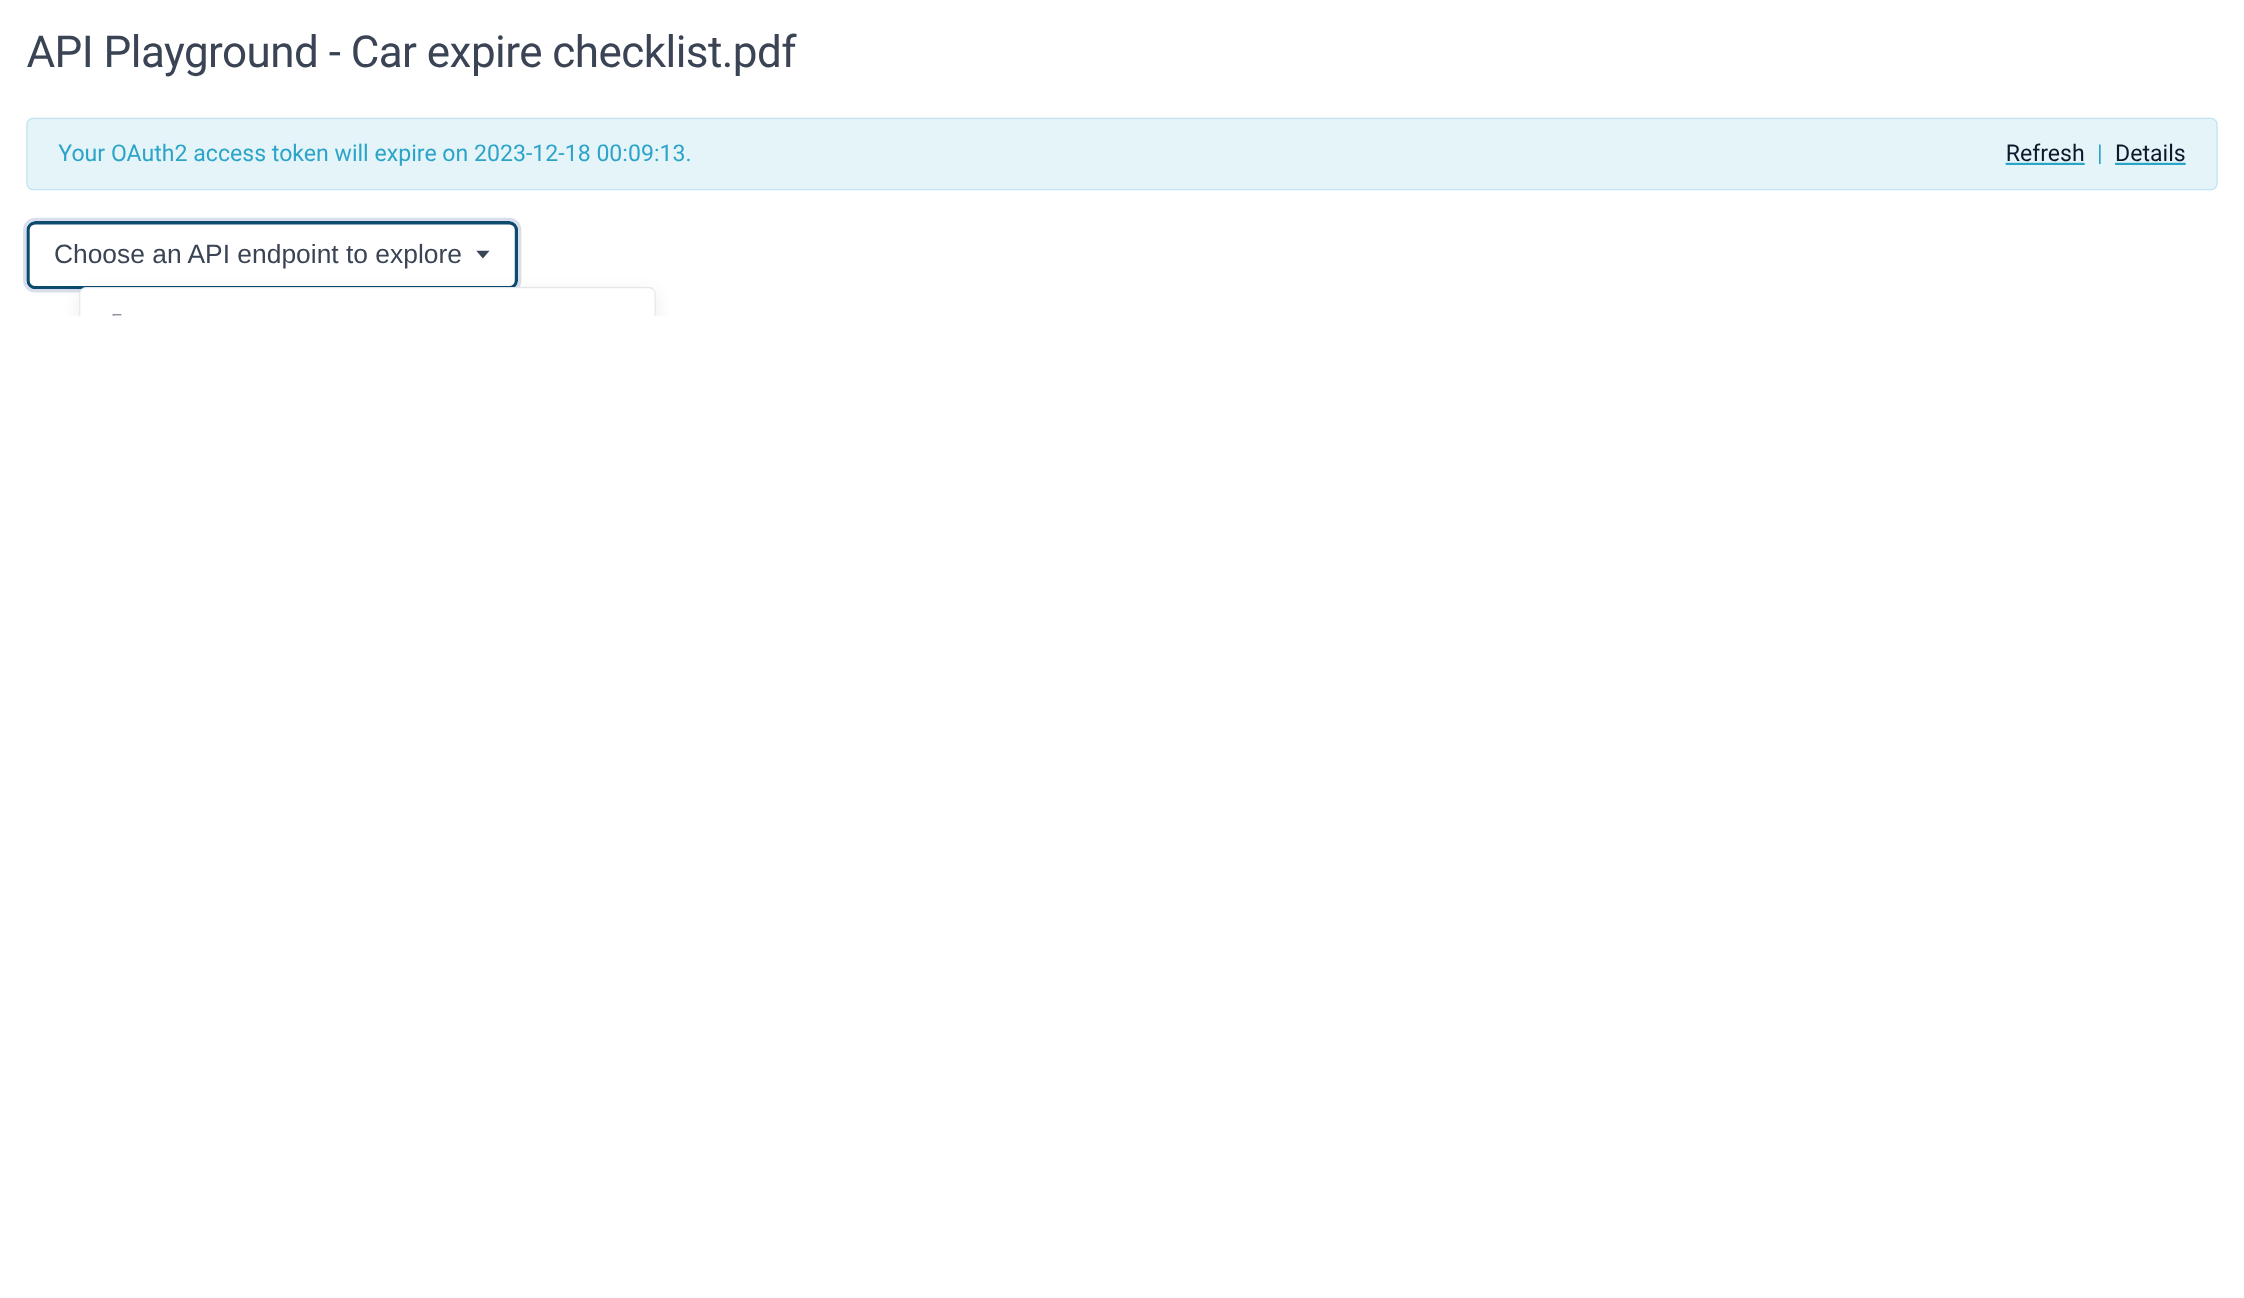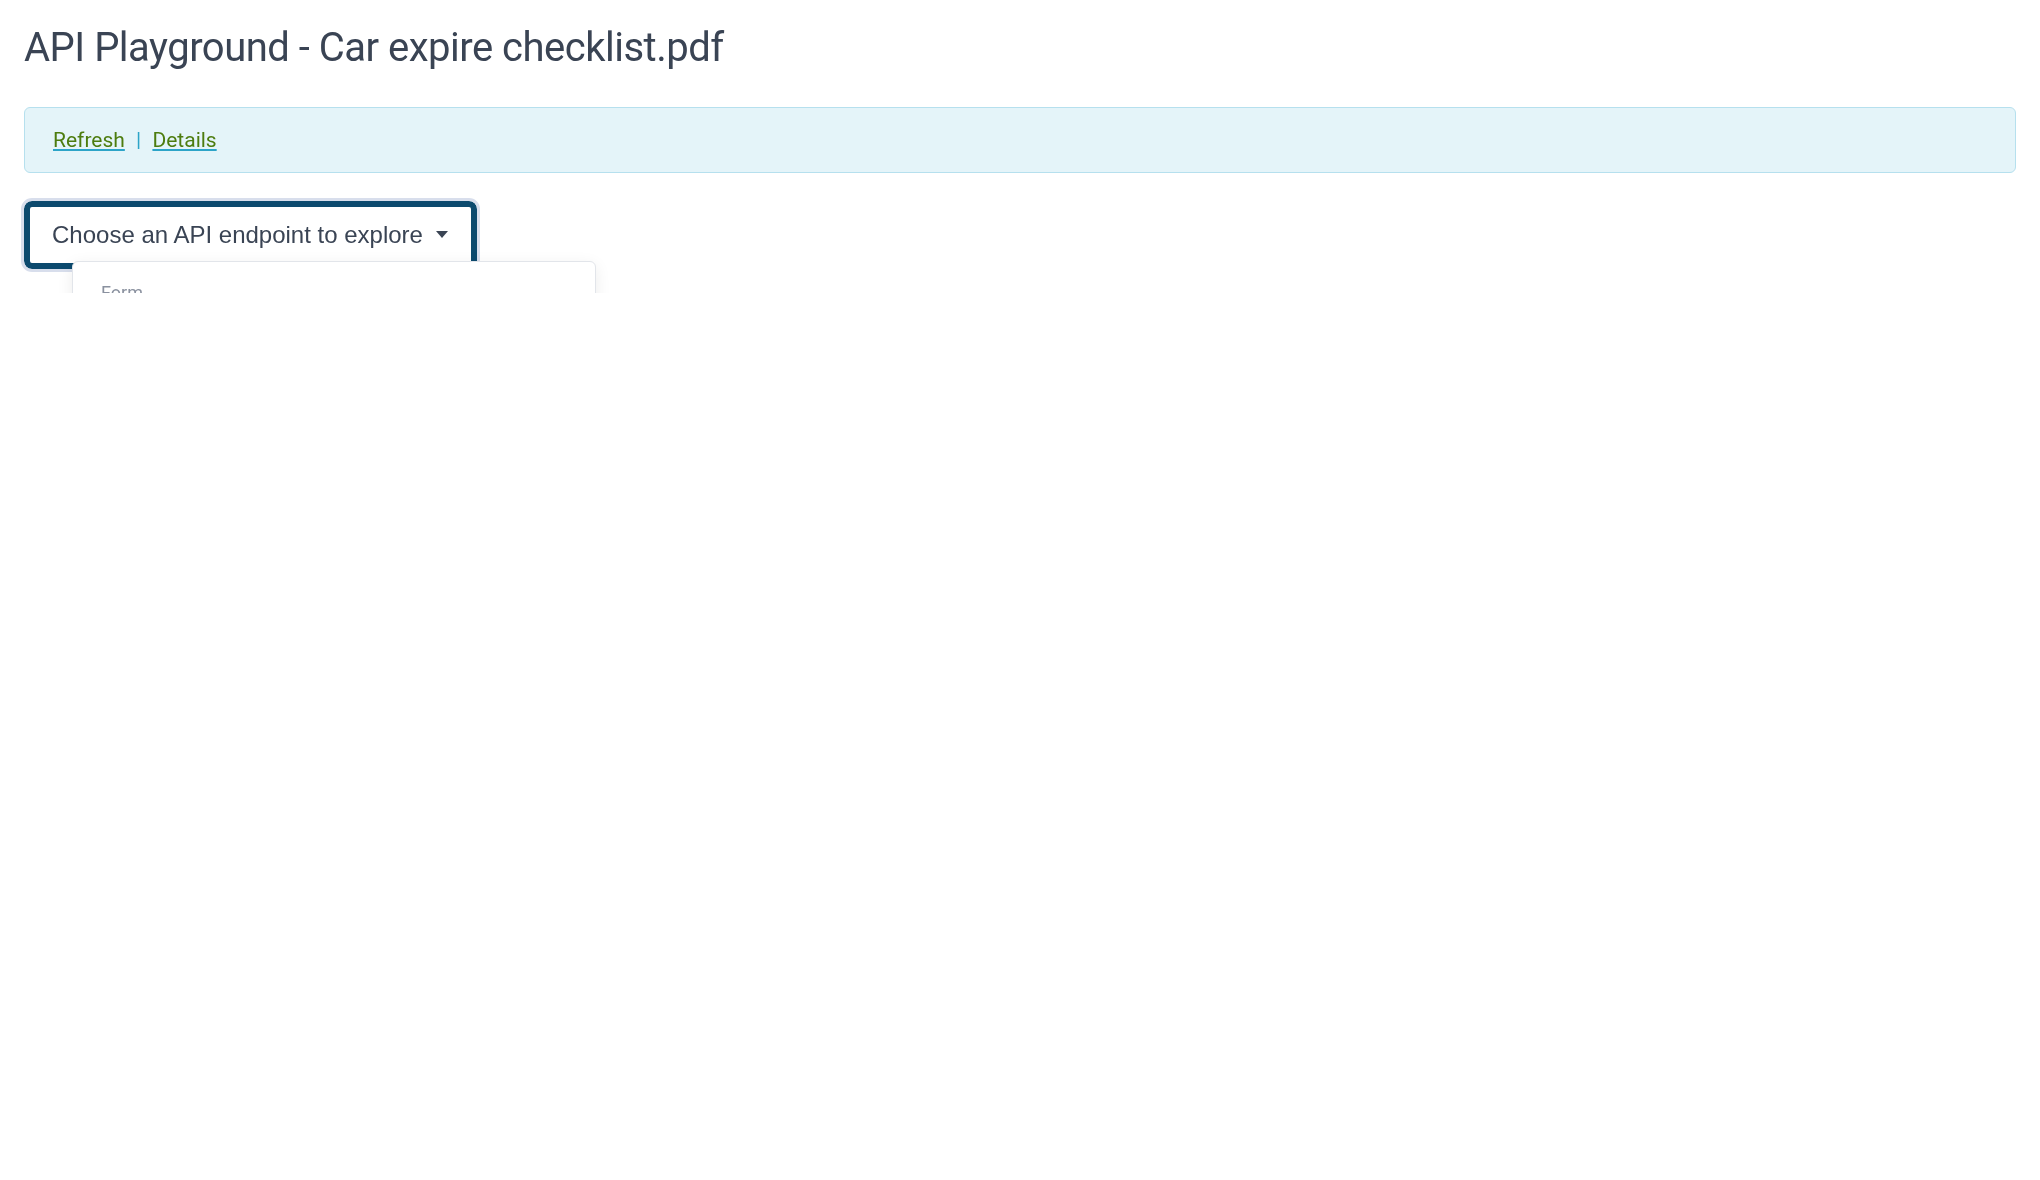--- a/index.html
+++ b/index.html
@@ -33,39 +33,39 @@
     }
     .alert-message {
       color: #2ca4c8;
       font-size: 21px;
     }
     .alert-actions {
       color: #2ca4c8;
       font-size: 21px;
     }
     .alert-link {
-      color: #4d7c0f;
+      color: #0f172a;
       text-decoration: underline;
       text-decoration-color: #2ca4c8;
       cursor: pointer;
     }
     .alert-separator {
       color: #2ca4c8;
       margin: 0 6px;
     }
     .dropdown-wrapper {
       position: relative;
       display: inline-block;
     }
     .dropdown-button {
       display: inline-flex;
       align-items: center;
       gap: 12px;
       background: #ffffff;
-      border: 6px solid #0c4a6e;
+      border: 3px solid #0c4a6e;
       border-radius: 8px;
       padding: 14px 22px;
       font-size: 24px;
       color: #3a4454;
       cursor: pointer;
       outline: 3px solid #d8deec;
       outline-offset: 0;
     }
     .caret-icon {
       display: inline-flex;
@@ -108,20 +108,21 @@
     }
   </style>
 </head>
 <body>
 
 
 
 <h1 class="page-title">API Playground - Car expire checklist.pdf</h1>
 
 <div class="alert-banner">
+  <span class="alert-message">Your OAuth2 access token will expire on 2023-12-18 00:09:13.</span>
   <span class="alert-actions">
     <a class="alert-link">Refresh</a>
     <span class="alert-separator">|</span>
     <a class="alert-link">Details</a>
   </span>
 </div>
 
 <div class="dropdown-wrapper">
   <button class="dropdown-button">
     <span>Choose an API endpoint to explore</span>

